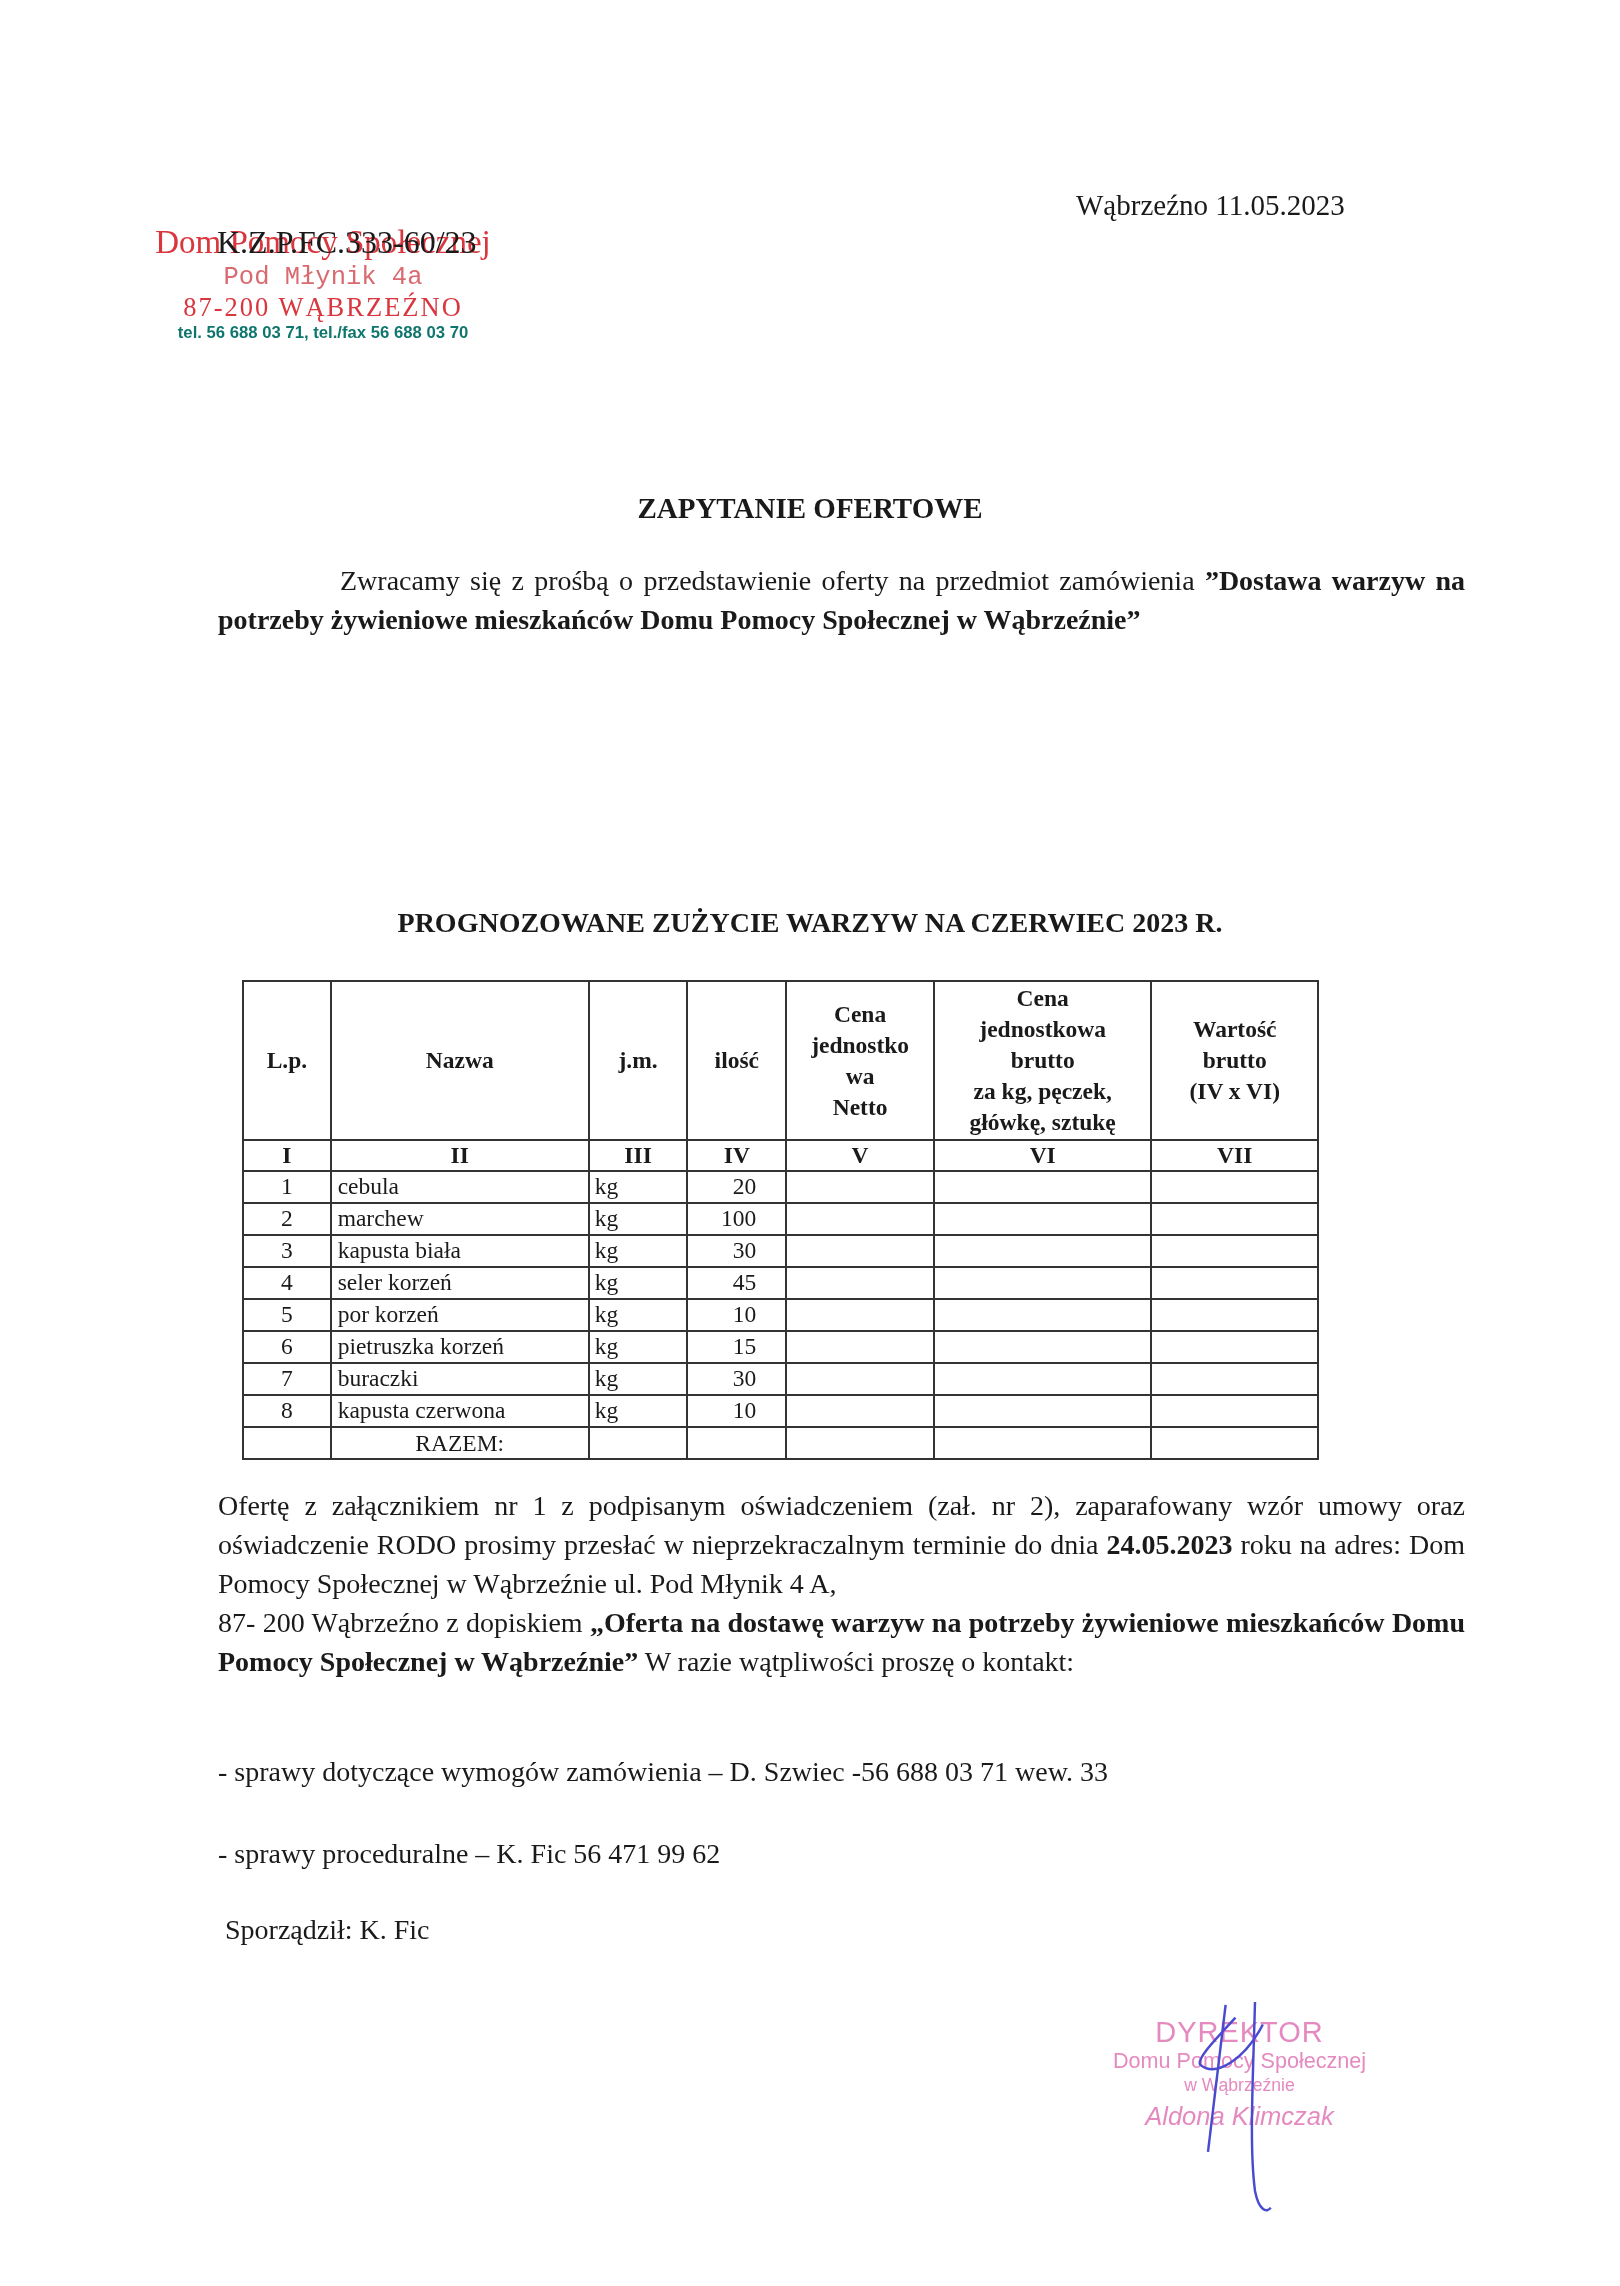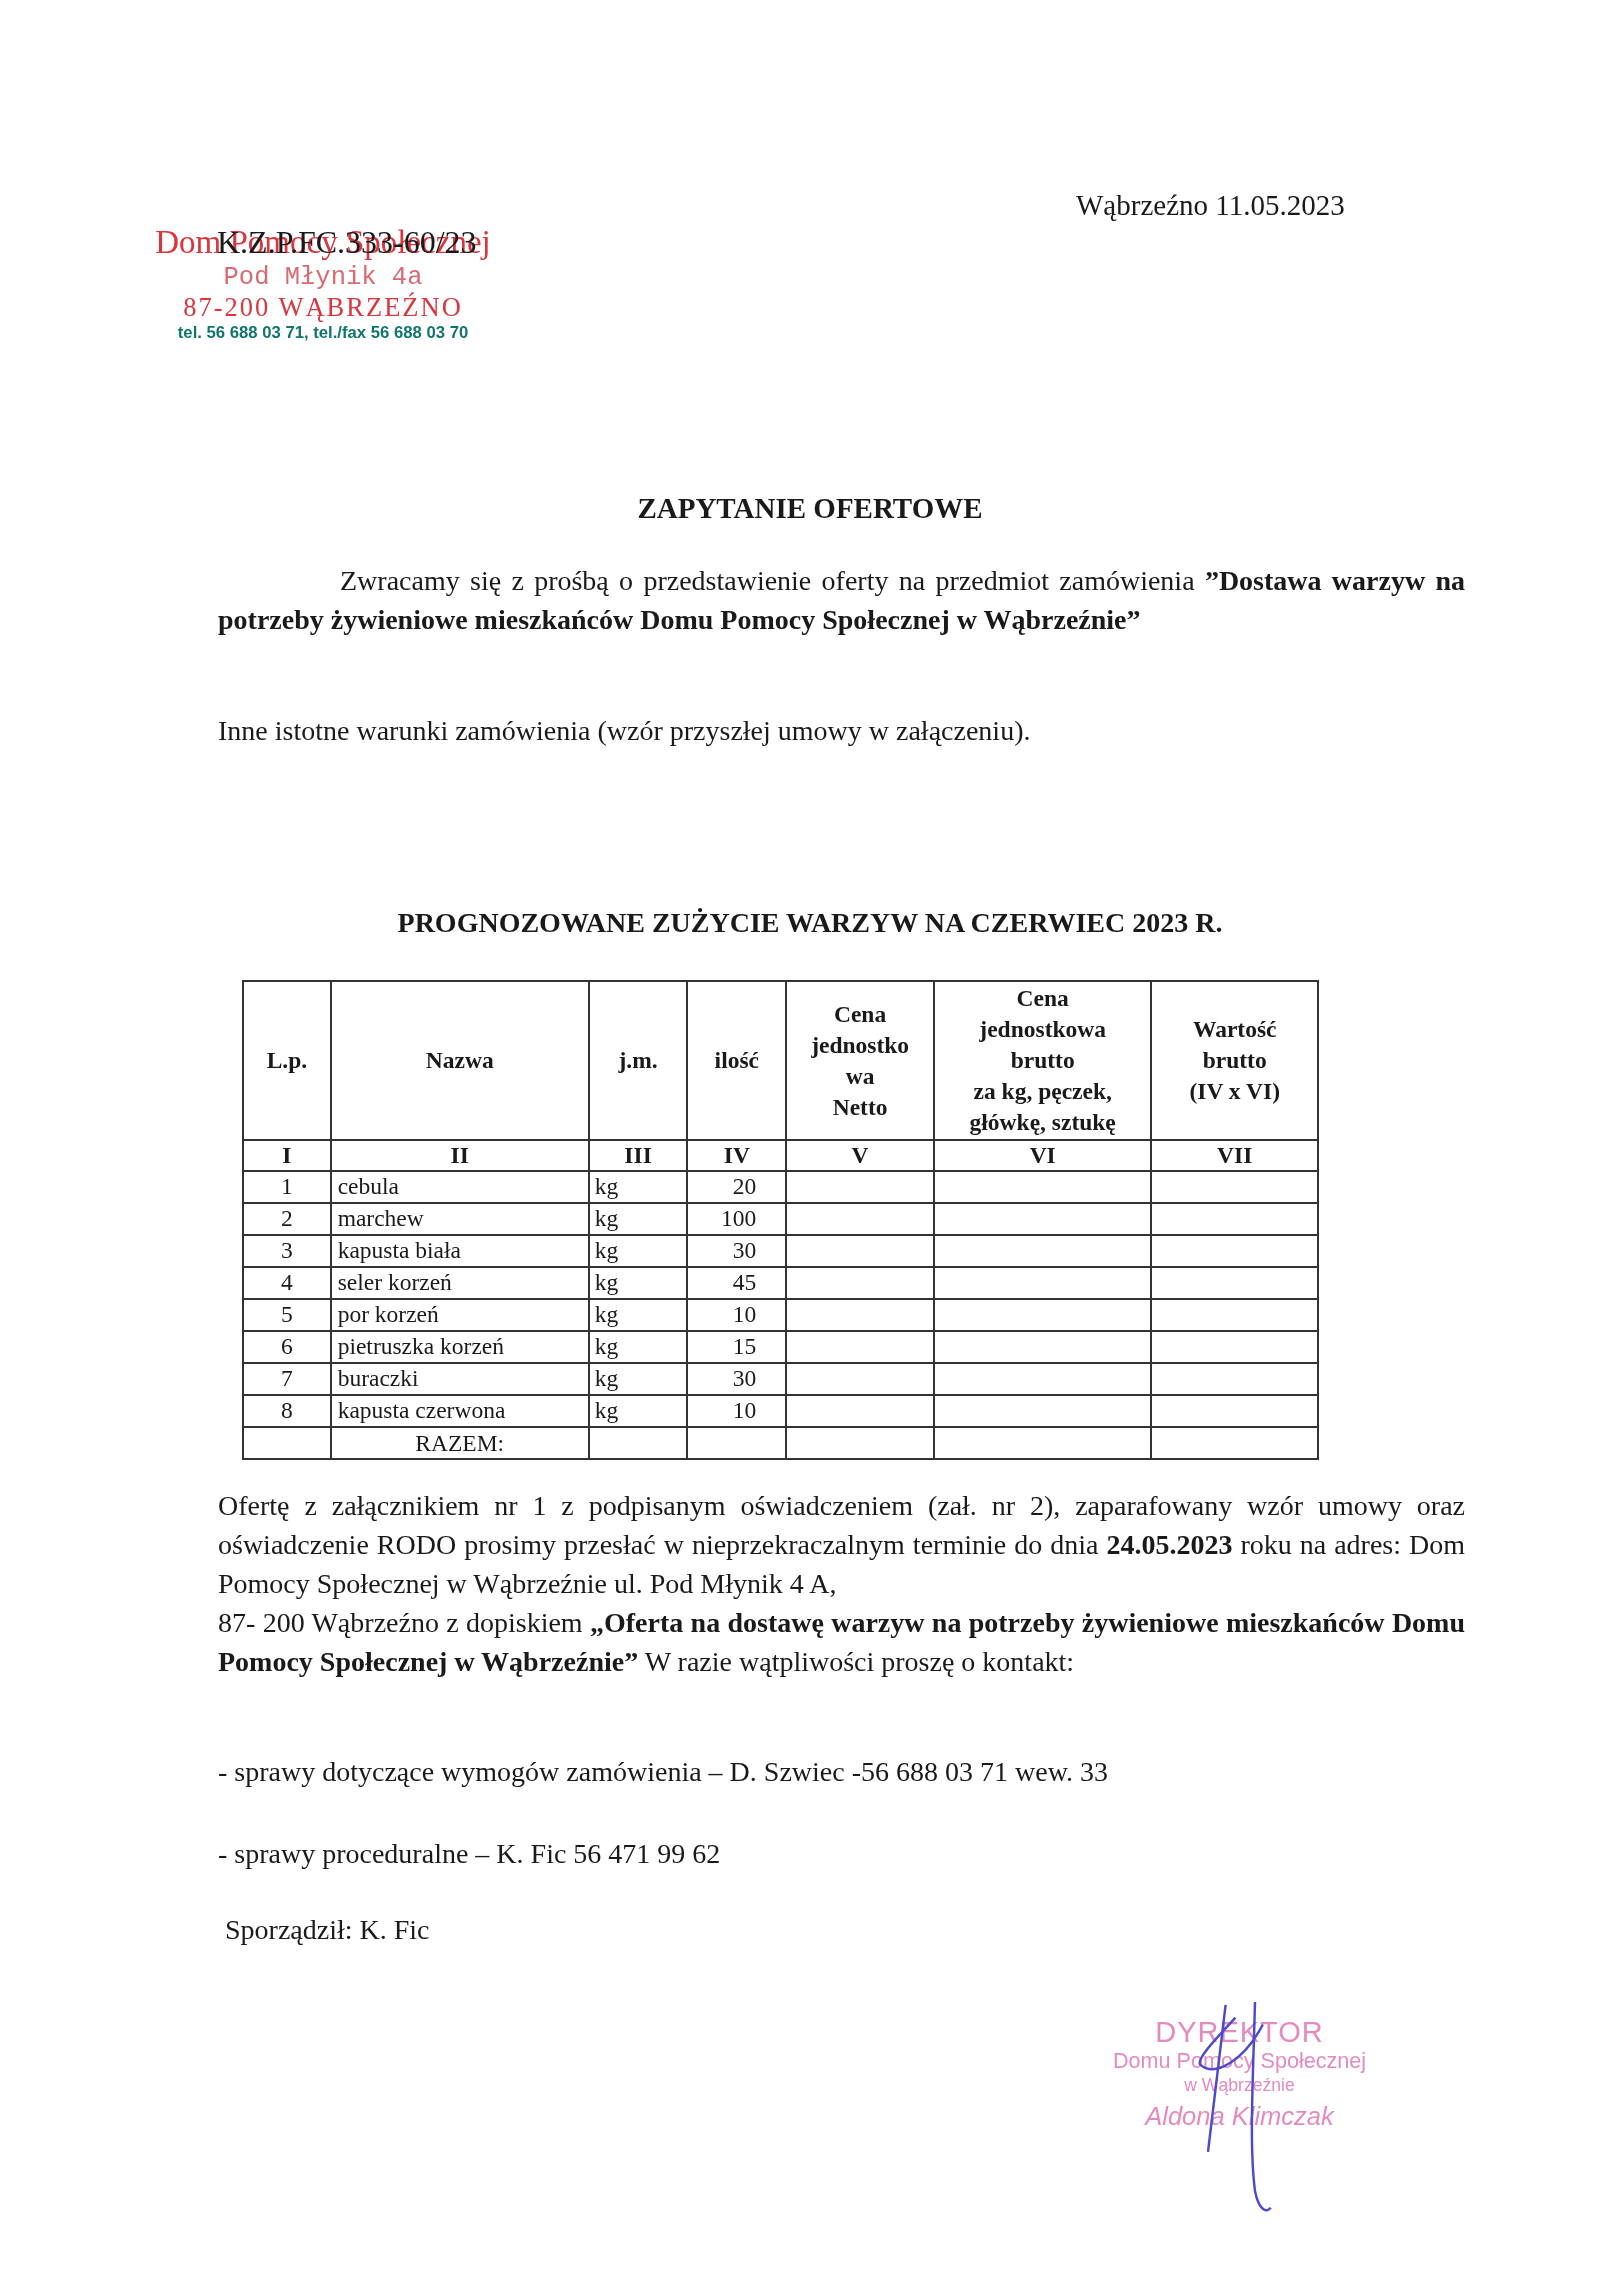--- a/index.html
+++ b/index.html
@@ -58,21 +58,20 @@
 <div class="abs date">Wąbrzeźno 11.05.2023</div>
 
 <div class="abs title">ZAPYTANIE OFERTOWE</div>
 
 <div class="abs para p1">
   <span class="indent">Zwracamy się z prośbą o przedstawienie oferty na przedmiot zamówienia</span>
   <b>”Dostawa warzyw na potrzeby żywieniowe mieszkańców Domu Pomocy Społecznej w Wąbrzeźnie”</b>
 </div>
 
 <div class="abs lines">
-  <div>Inne istotne warunki zamówienia (wzór przyszłej umowy w załączeniu).</div>
 </div>
 
 <div class="abs subtitle">PROGNOZOWANE ZUŻYCIE WARZYW NA CZERWIEC 2023 R.</div>
 
 <table class="veg">
   <colgroup>
     <col style="width:88px">
       <col style="width:259px">
       <col style="width:99px">
       <col style="width:99px">

